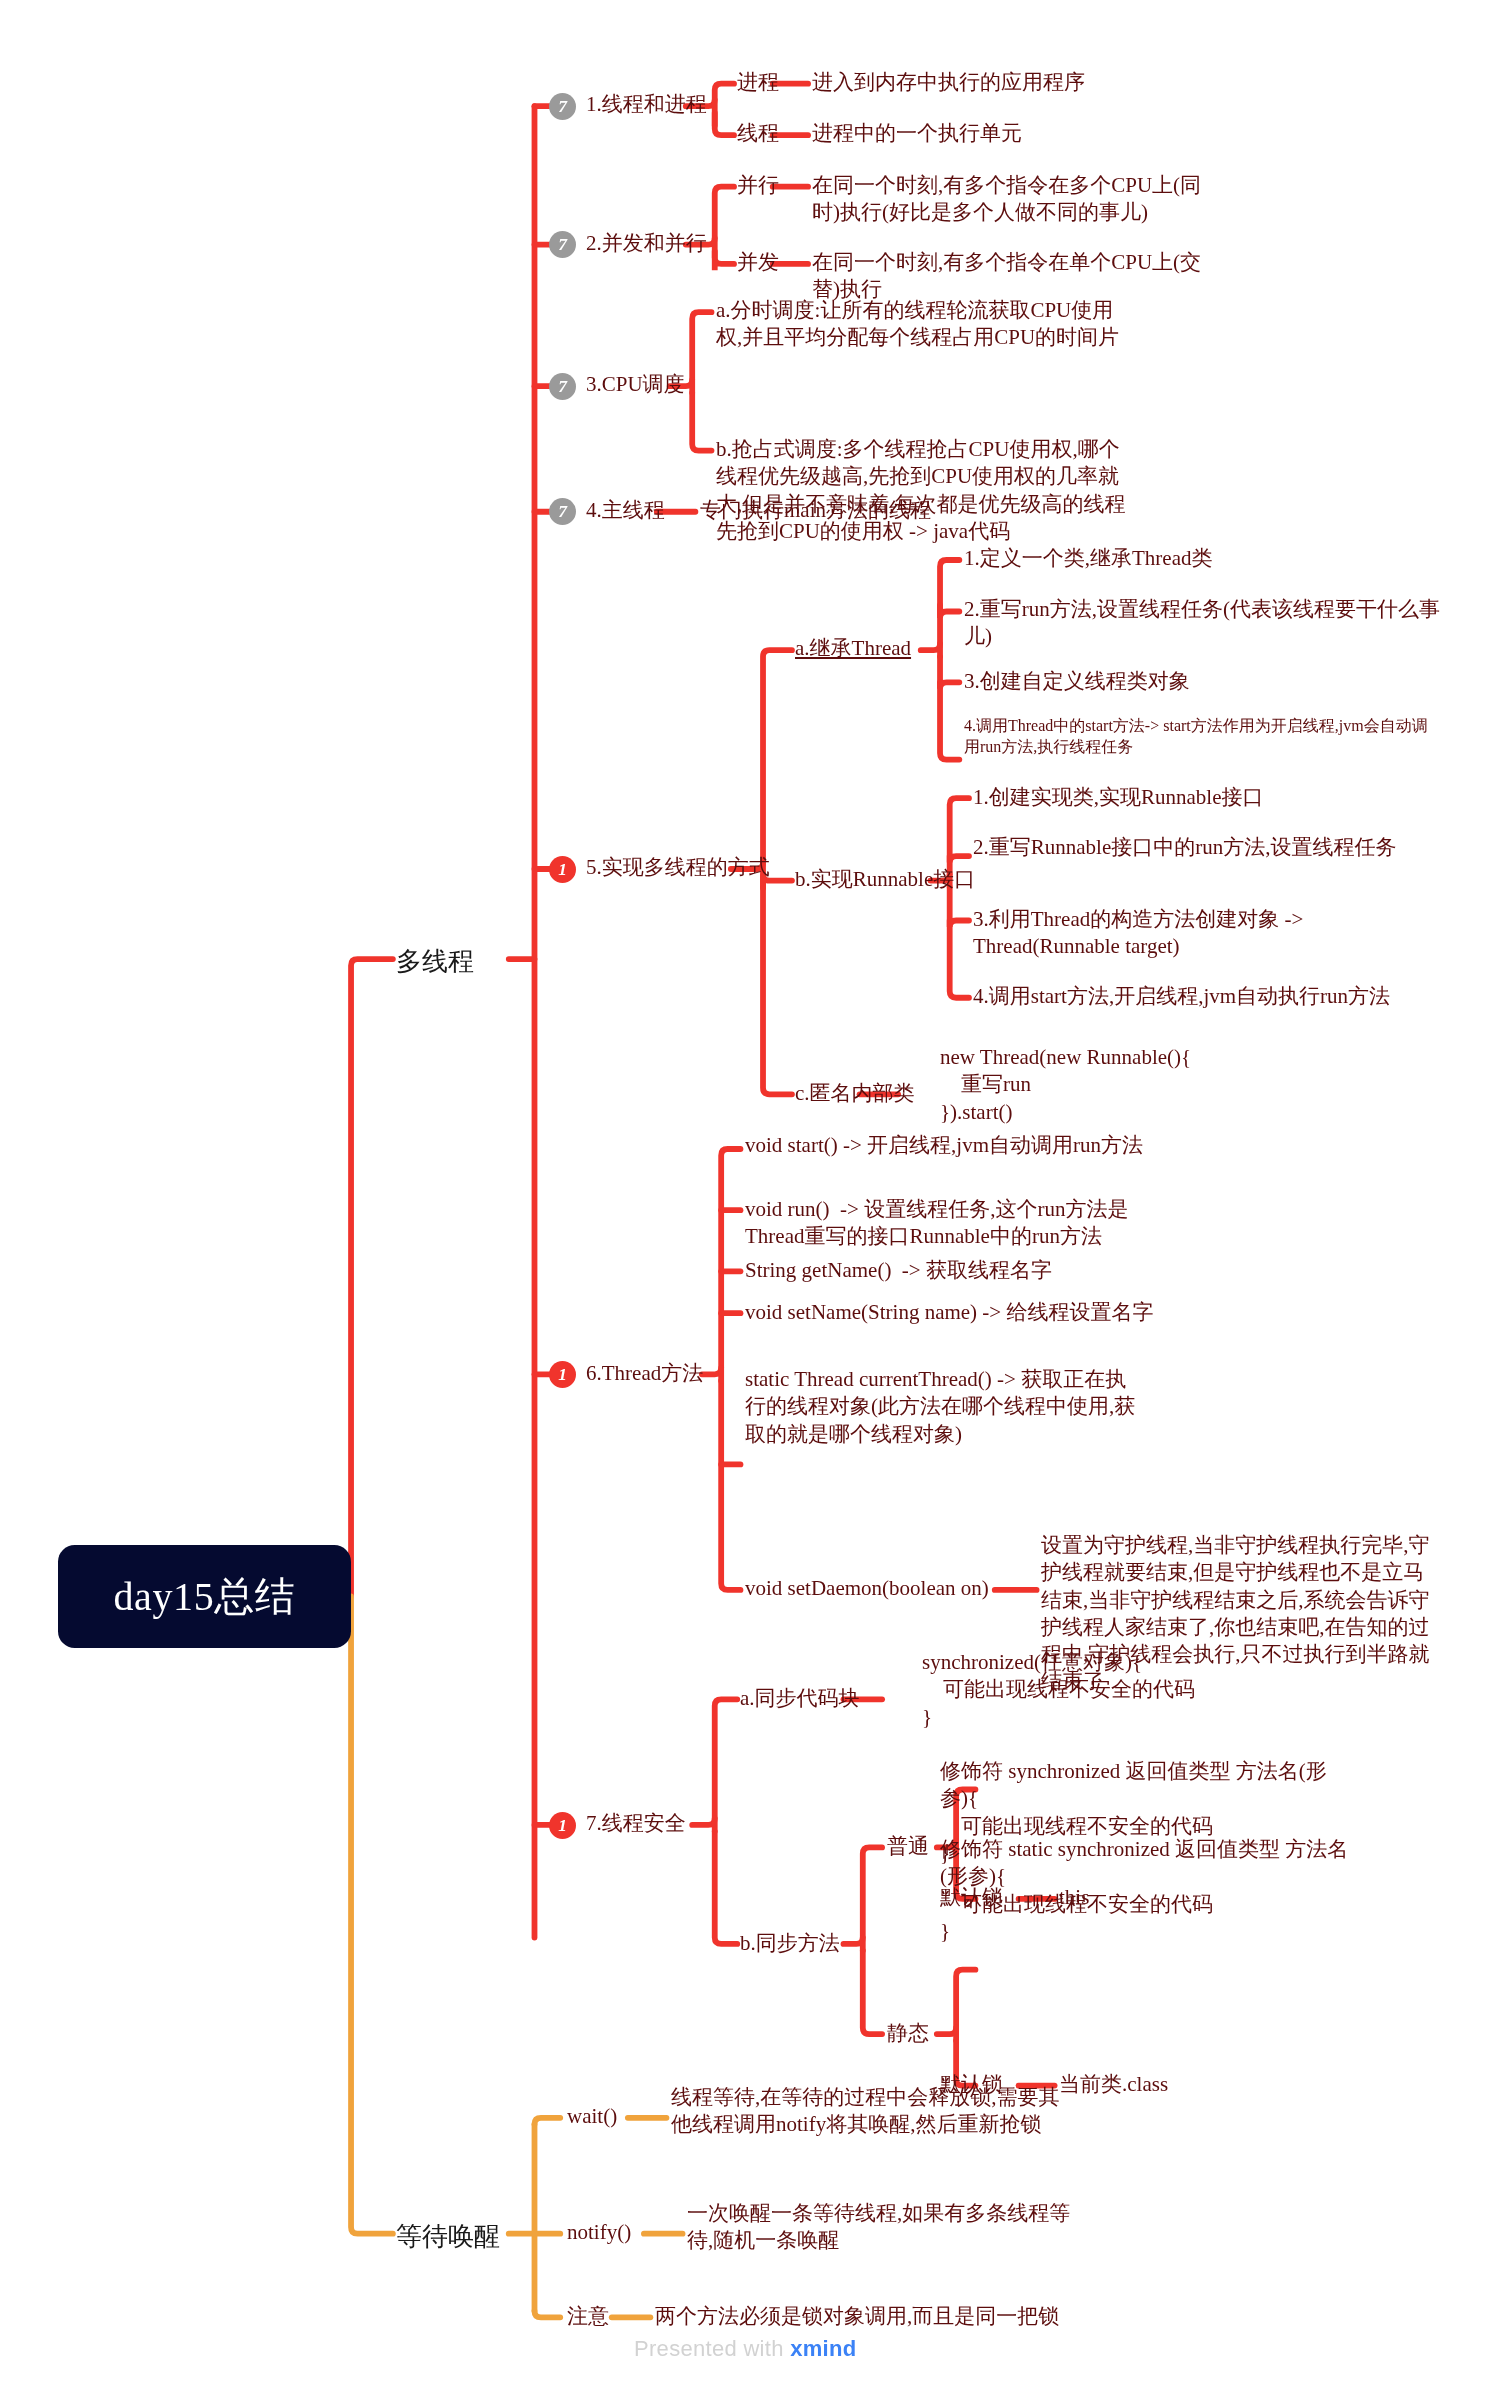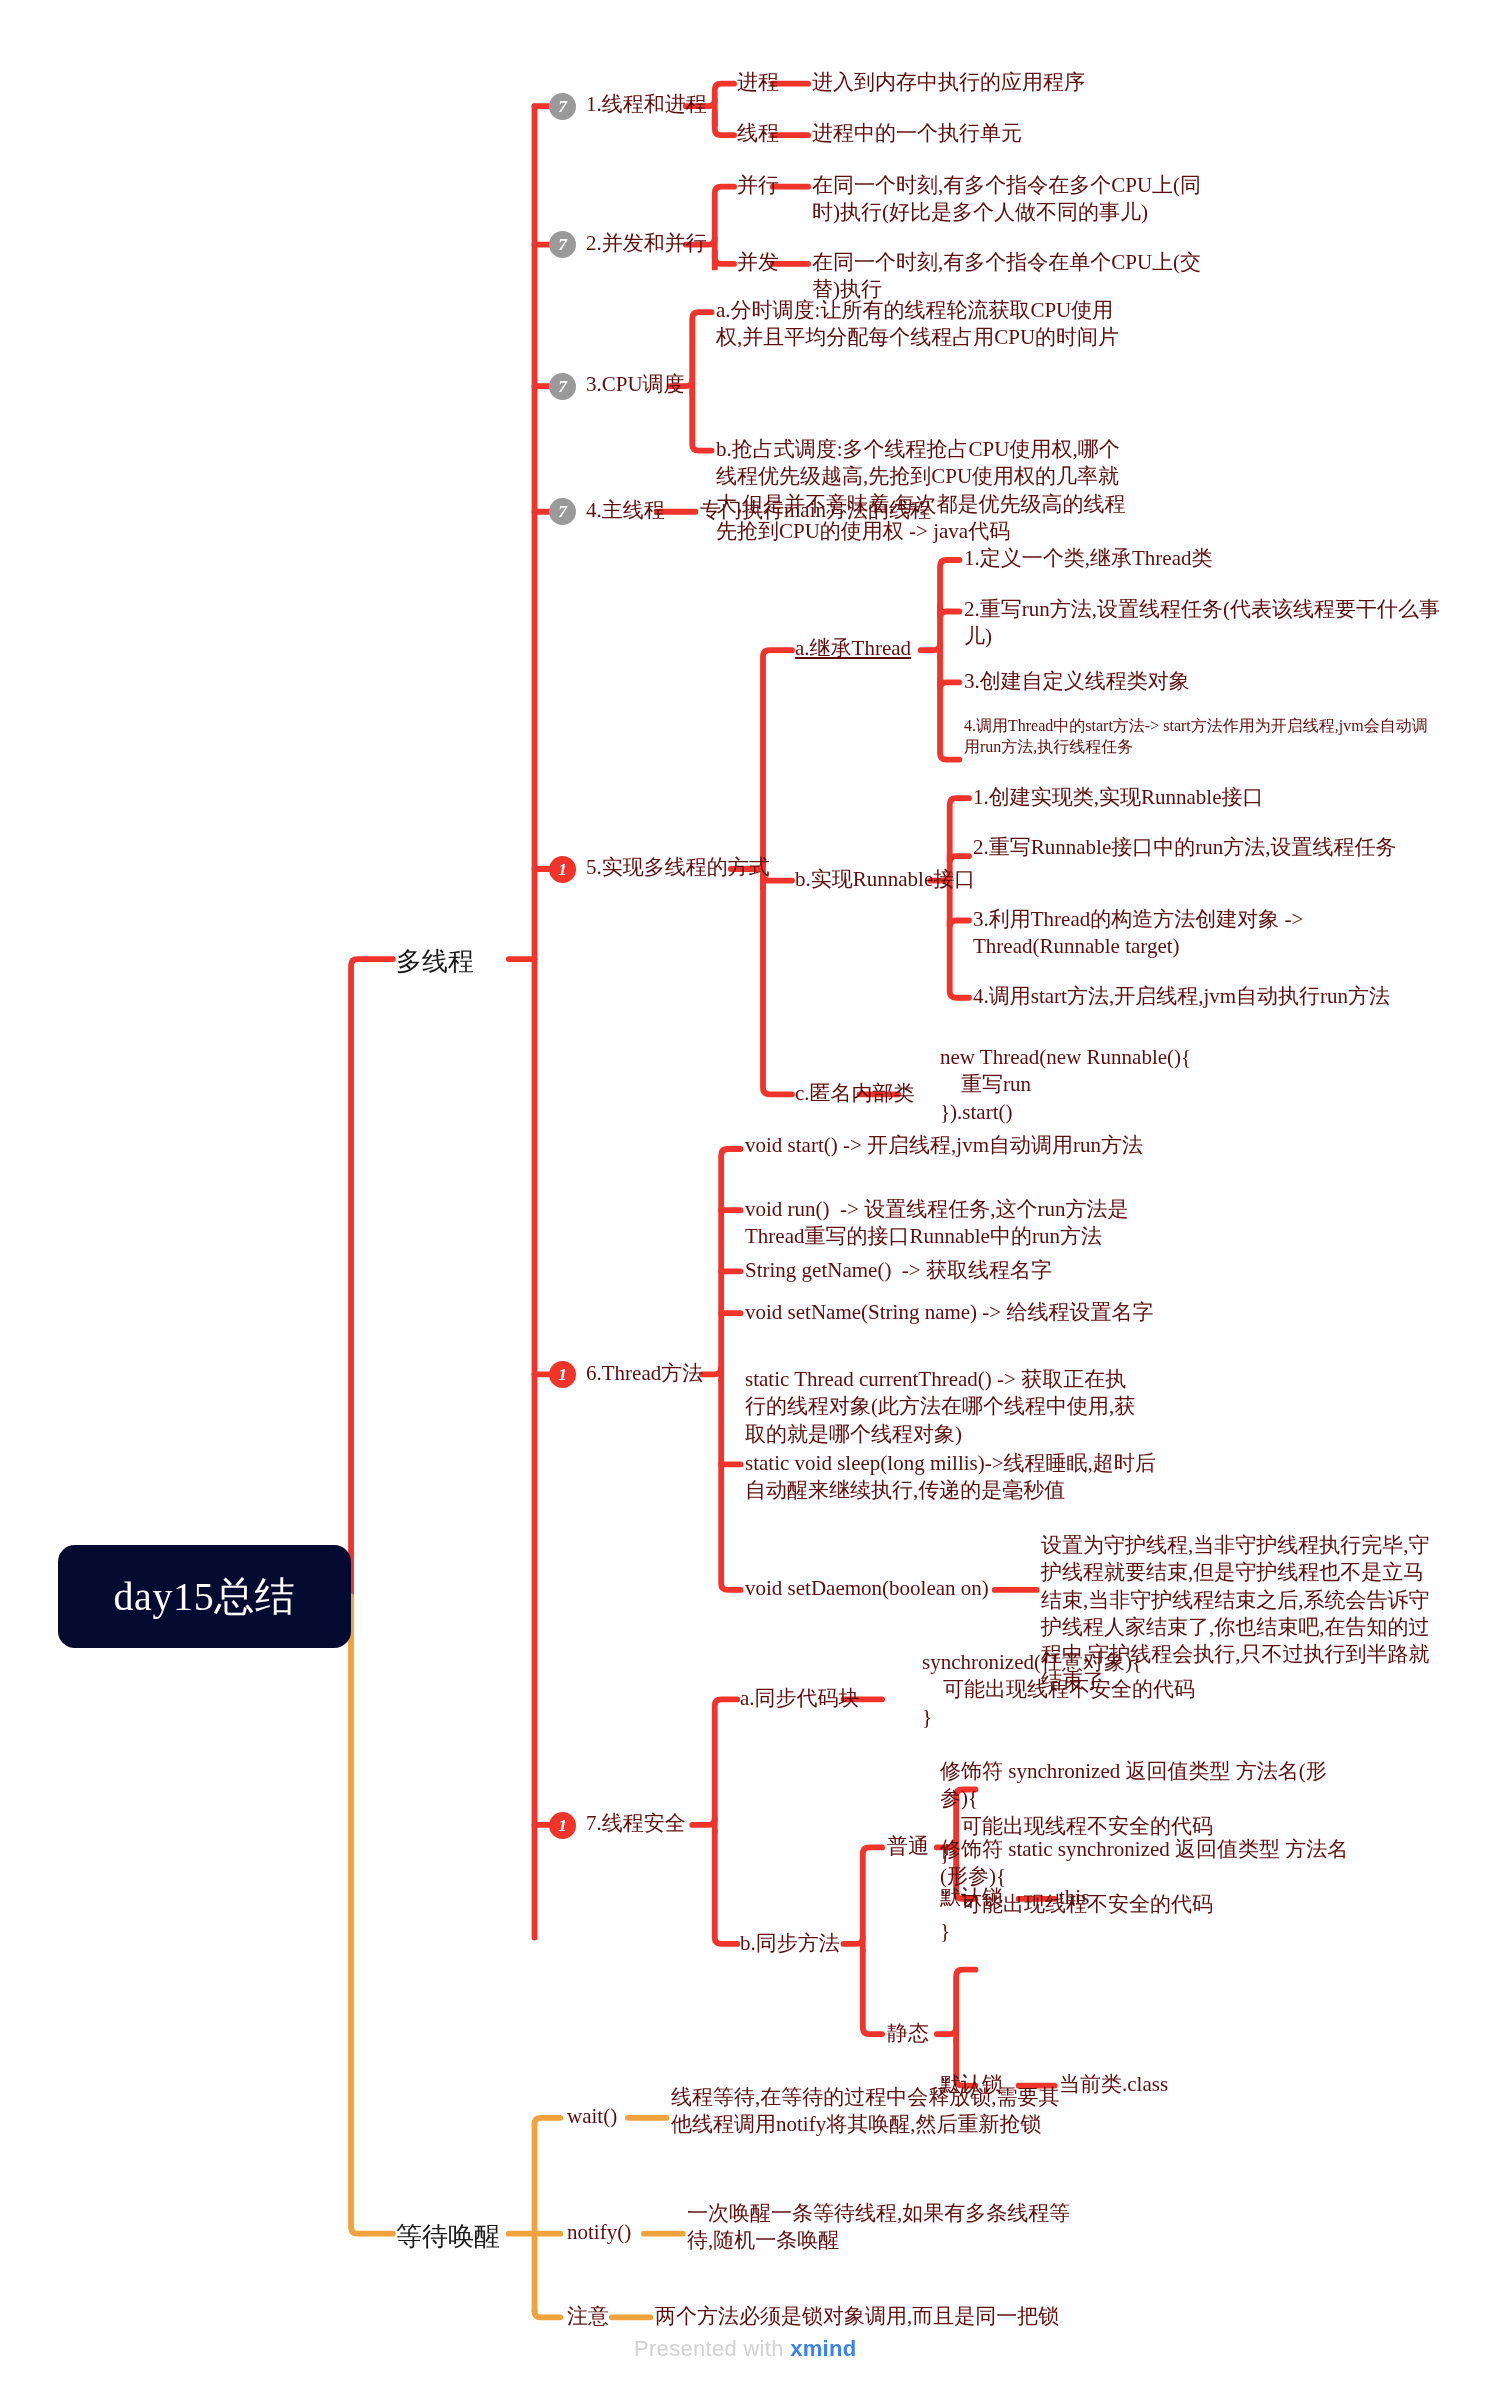--- a/index.html
+++ b/index.html
@@ -232,21 +232,20 @@
   <div class="node" style="left:940px; top:1044px; width:322px; font-size:21px;">new Thread(new Runnable(){
     重写run
 }).start()</div>
 
   <div class="node" style="left:586px; top:1360px; font-size:21px;">6.Thread方法</div>
   <div class="node" style="left:745px; top:1116px; width:489px; font-size:21px;margin-top:16px;">void start() -&gt; 开启线程,jvm自动调用run方法</div>
   <div class="node" style="left:745px; top:1196px; width:399px; font-size:21px;">void run()  -&gt; 设置线程任务,这个run方法是Thread重写的接口Runnable中的run方法</div>
   <div class="node" style="left:745px; top:1257px; width:489px; font-size:21px;">String getName()  -&gt; 获取线程名字</div>
   <div class="node" style="left:745px; top:1299px; width:489px; font-size:21px;">void setName(String name) -&gt; 给线程设置名字</div>
   <div class="node" style="left:745px; top:1366px; width:393px; font-size:21px;">static Thread currentThread() -&gt; 获取正在执行的线程对象(此方法在哪个线程中使用,获取的就是哪个线程对象)</div>
-  <div class="node" style="left:745px; top:1450px; width:412px; font-size:21px;">static void sleep(long millis)-&gt;线程睡眠,超时后自动醒来继续执行,传递的是毫秒值</div>
   <div class="node" style="left:745px; top:1575px; font-size:21px;">void setDaemon(boolean on)</div>
   <div class="node" style="left:1041px; top:1532px; width:399px; font-size:21px;">设置为守护线程,当非守护线程执行完毕,守护线程就要结束,但是守护线程也不是立马结束,当非守护线程结束之后,系统会告诉守护线程人家结束了,你也结束吧,在告知的过程中,守护线程会执行,只不过执行到半路就结束了</div>
 
   <div class="node" style="left:586px; top:1810px; font-size:21px;">7.线程安全</div>
 
   <div class="node" style="left:740px; top:1685px; font-size:21px;">a.同步代码块</div>
   <div class="node" style="left:922px; top:1649px; width:335px; font-size:21px;">synchronized(任意对象){
     可能出现线程不安全的代码
 }</div>
 

